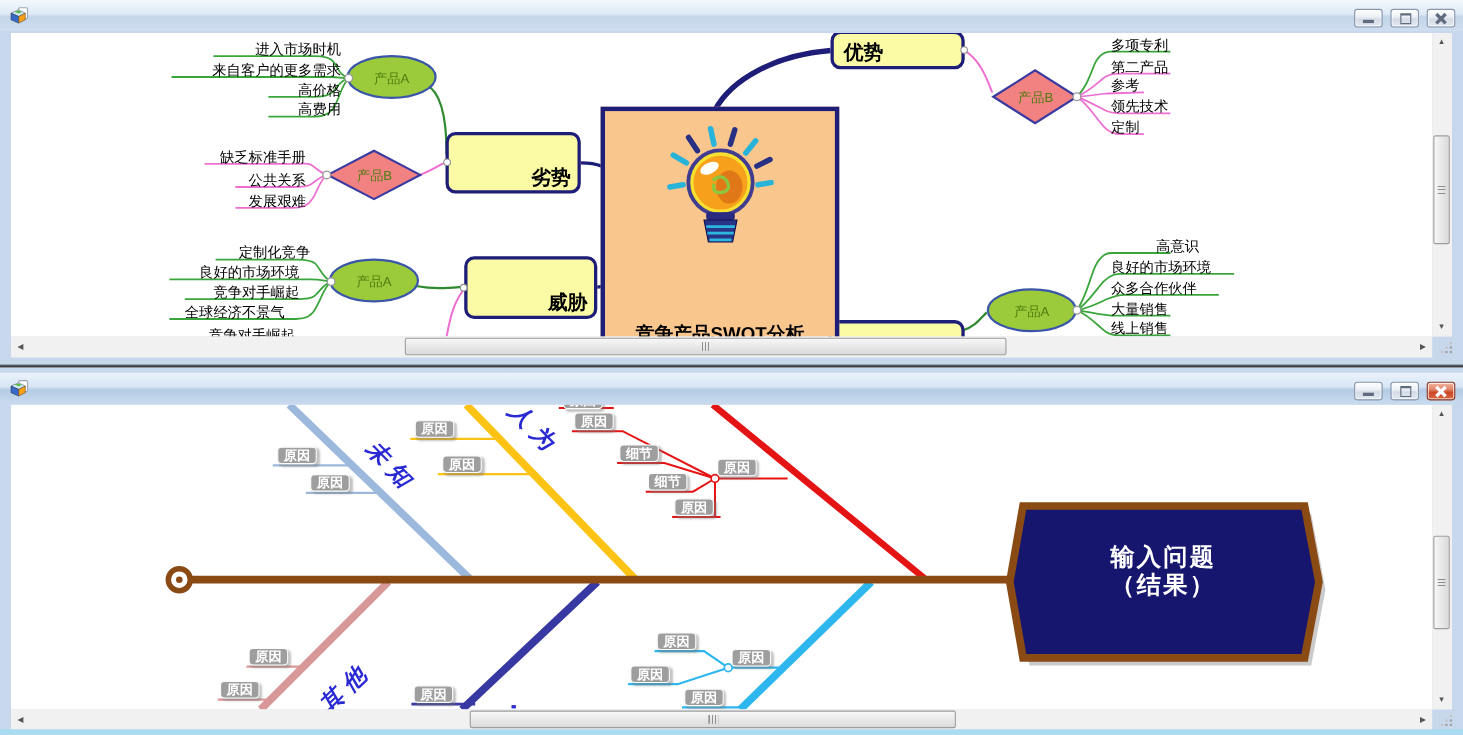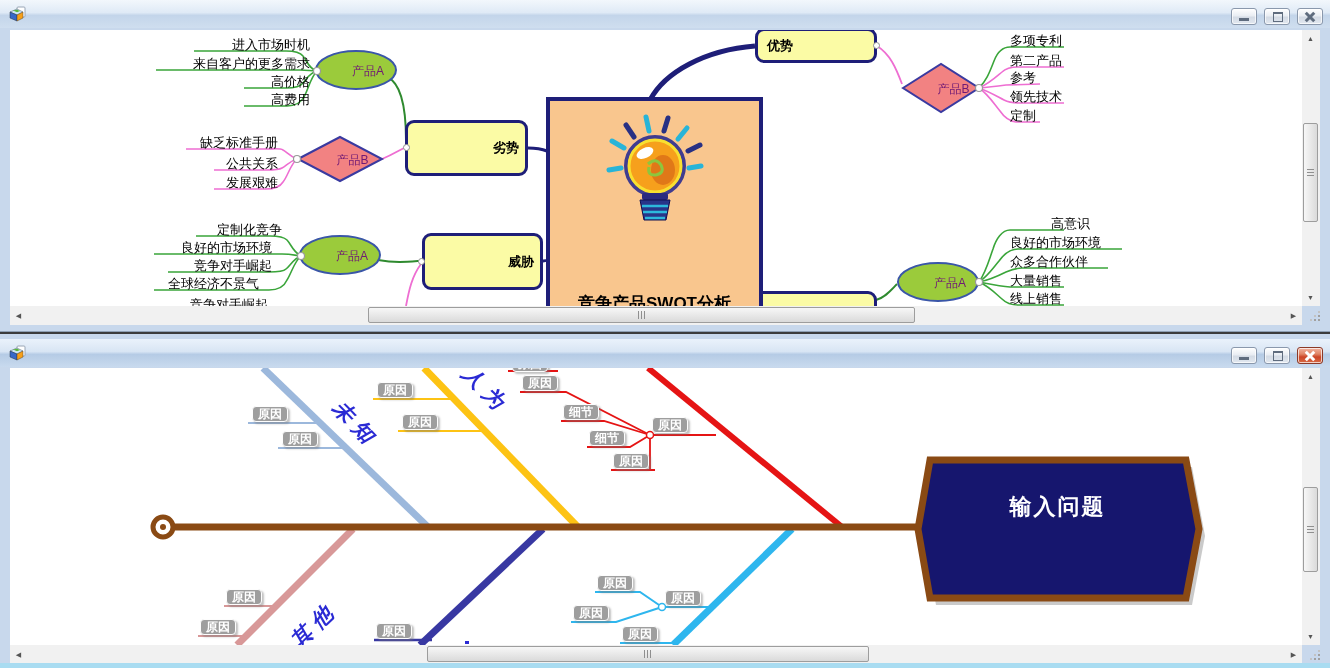--- a/index.html
+++ b/index.html
@@ -49,24 +49,24 @@
           background:repeating-linear-gradient(90deg,#8f8f8f 0 1px,transparent 1px 3px);}
   .grip{position:absolute;left:1306px;width:16px;height:16px;}
   #w1 .grip{top:307px;} #w2 .grip{top:312px;}
   .grip::after{content:"";position:absolute;right:2px;bottom:2px;width:2px;height:2px;background:#a0a0a0;
      box-shadow:-4px 0 #a0a0a0,0 -4px #a0a0a0,-8px 0 #c2c2c2,0 -8px #c2c2c2,-4px -4px #c2c2c2;}
   .bframe{position:absolute;left:0;right:0;bottom:0;height:7px;background:#a9dcf1;}
   
   .item{position:absolute;font-size:13px;white-space:nowrap;color:#000;}
   .r{text-align:right;}
   .ybox{position:absolute;background:#fbfba5;border:3px solid #1e1e78;border-radius:9px;
-        box-sizing:border-box;font-weight:bold;font-size:13px;display:flex;align-items:center;color:#000;}
+        box-sizing:border-box;font-weight:bold;font-size:18px;display:flex;align-items:flex-end;color:#000;}
   .ybox.jl{justify-content:flex-start;padding-left:9px;}
   .ybox.jr{justify-content:flex-end;padding-right:6px;}
-  .shape-label{position:absolute;font-size:12px;color:#701a75;text-align:center;white-space:nowrap;padding-left:12px;}
+  .shape-label{position:absolute;font-size:12px;color:#4d7c0f;text-align:center;white-space:nowrap;}
   .center-topic{position:absolute;left:536px;top:67px;width:217px;height:236px;background:#f9c68e;
         border:4px solid #1e1e78;box-sizing:border-box;}
   .center-topic .title{position:absolute;left:0;right:0;bottom:14px;text-align:center;
         font-size:17px;font-weight:bold;color:#000;}
   .bulbwrap{position:absolute;left:50%;top:6px;transform:translateX(-50%);}
   .dotlink{position:absolute;width:7px;height:7px;border-radius:50%;background:#fff;
         border:1px solid #909090;box-sizing:border-box;}
   
   .tag{position:absolute;height:16px;line-height:14px;padding:0 5px;background:#9e9e9e;
        border:1px solid #fdfdfd;border-radius:4px;color:#fff;font-size:12px;font-weight:bold;
@@ -311,20 +311,21 @@
 
       <polygon points="914,168 926,99 1182,99 1195,168 1182,237 926,237" fill="#b8b8b8" opacity="0.75"></polygon>
       <polygon points="908,161 920,92 1176,92 1189,161 1176,230 920,230" fill="#16166e" stroke="#8a4a14" stroke-width="7"></polygon>
 
       <circle cx="640" cy="67" r="3.5" fill="#fff" stroke="#e51414" stroke-width="1.5"></circle>
       <circle cx="652" cy="239" r="3.5" fill="#fff" stroke="#2eb6ee" stroke-width="1.5"></circle>
     </svg>
 
     <div class="headtext">
       <div>输入问题</div>
+      <div>（结果）</div>
     </div>
 
     <span class="script" style="left:318px;top:42px;transform:rotate(46deg);">未知</span>
     <span class="script" style="left:448px;top:8px;transform:rotate(46deg);">人为</span>
     <span class="script" style="left:276px;top:243px;transform:rotate(-44deg);">其他</span>
 
     <span class="tag" style="left:242px;top:38px;">原因</span>
     <span class="tag" style="left:272px;top:63px;">原因</span>
     <span class="tag" style="left:367px;top:14px;">原因</span>
     <span class="tag" style="left:392px;top:46px;">原因</span>

